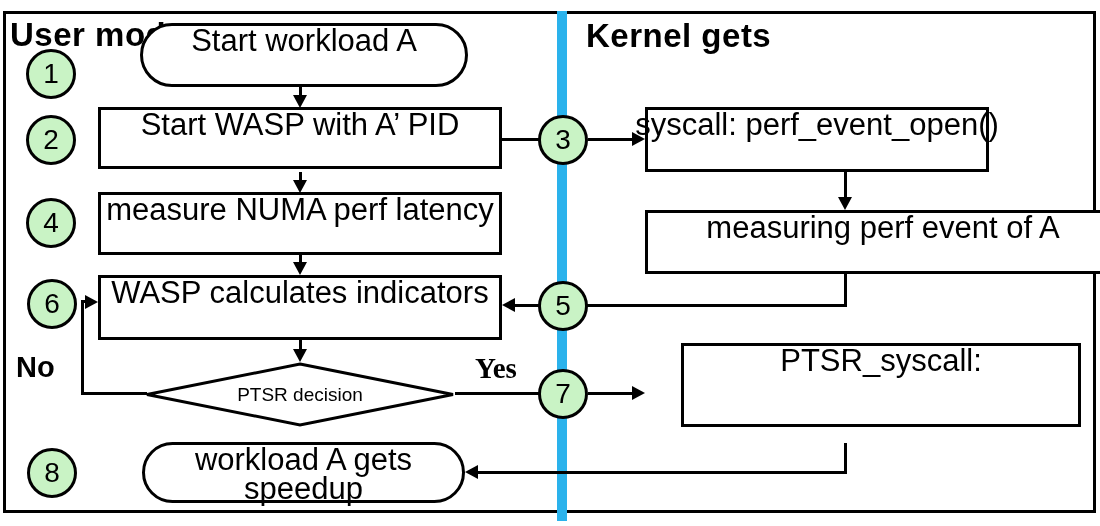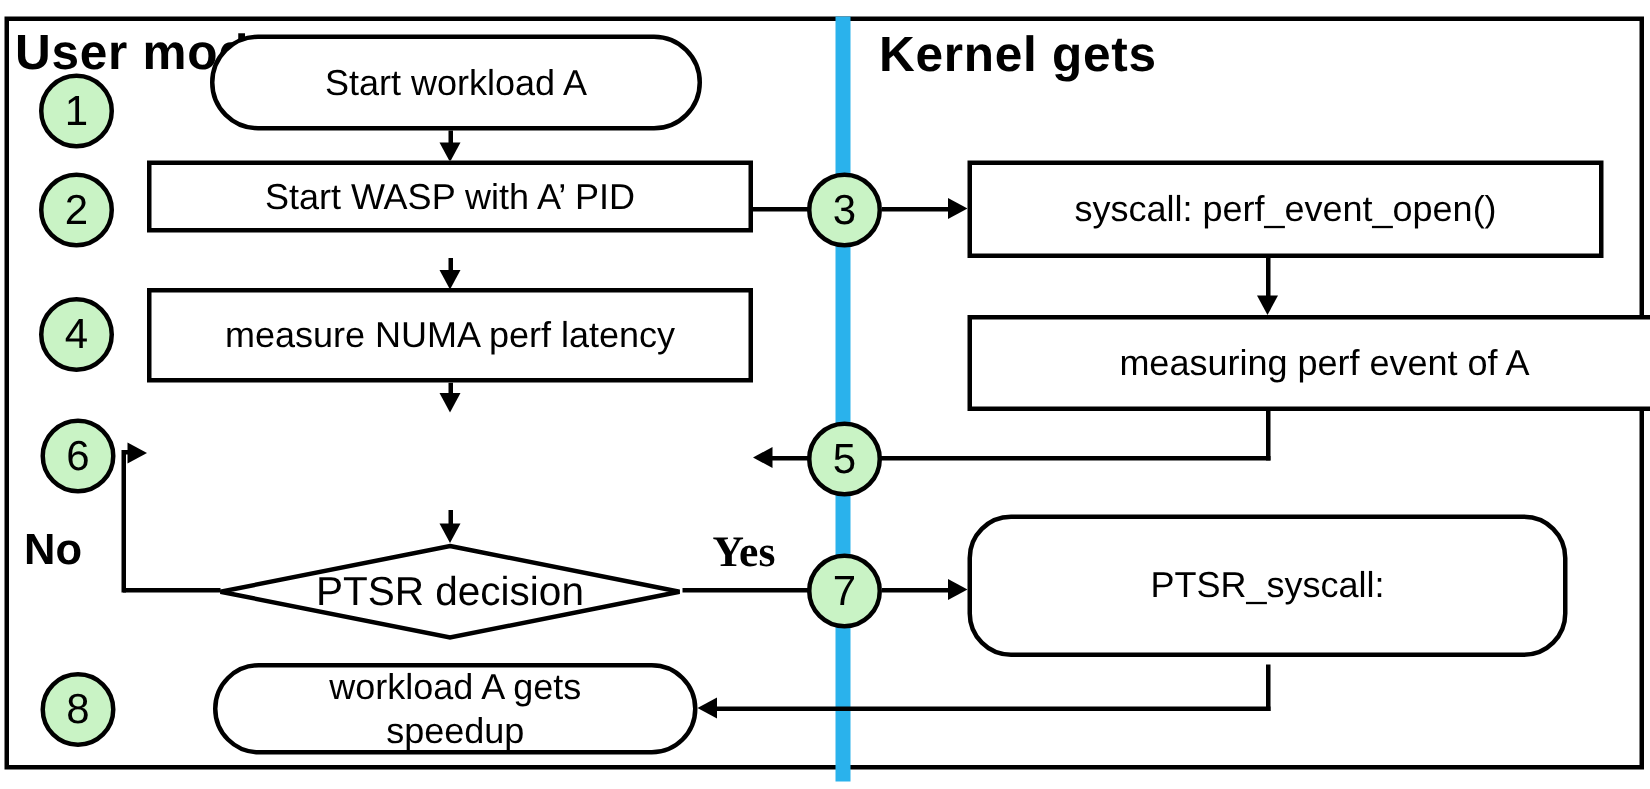--- a/index.html
+++ b/index.html
@@ -24,29 +24,29 @@
     position:absolute;font-size:33px;font-weight:600;letter-spacing:.5px;white-space:nowrap;
   }
   .yn-label{position:absolute;font-size:29px;font-weight:700;white-space:nowrap;}
   .ln{position:absolute;background:var(--stroke);}
   .ah{position:absolute;width:0;height:0;}
   .ah-down{border-left:7px solid transparent;border-right:7px solid transparent;border-top:13px solid var(--stroke);}
   .ah-right{border-top:7px solid transparent;border-bottom:7px solid transparent;border-left:13px solid var(--stroke);}
   .ah-left{border-top:7px solid transparent;border-bottom:7px solid transparent;border-right:13px solid var(--stroke);}
   .node{
     position:absolute;border:3px solid var(--stroke);background:var(--background);
-    box-sizing:border-box;display:flex;flex-direction:column;align-items:center;justify-content:center;
-    font-size:24px;text-align:center;line-height:29px;white-space:nowrap;
+    box-sizing:border-box;display:flex;flex-direction:column;align-items:center;justify-content:flex-start;
+    font-size:31px;text-align:center;line-height:29px;white-space:nowrap;
   }
   .pill{border-radius:34px;}
   .diamond-wrap{position:absolute;}
   .diamond-wrap svg{display:block;}
   .diamond-label{
     position:absolute;left:0;top:0;width:100%;height:100%;
-    display:flex;align-items:center;justify-content:center;font-size:27px;
+    display:flex;align-items:center;justify-content:center;font-size:19px;
   }
   .badge{
     position:absolute;width:50px;height:50px;border-radius:50%;
     border:3px solid var(--stroke);background:var(--badge-fill);box-sizing:border-box;
     display:flex;align-items:center;justify-content:center;font-size:28px;
   }
 </style>
 </head>
 <body>
 
@@ -94,50 +94,53 @@
   <div class="ln" style="left:476px;top:471px;width:371px;height:3px;"></div>
   <div class="ah ah-left" style="left:465px;top:465px;"></div>
 
   <div class="yn-label" style="left:16px;top:351px;">No</div>
   <div class="yn-label" style="left:475px;top:352px;font-family:Liberation Serif, serif;">Yes</div>
 
   <div class="node pill" style="left:140px;top:23px;width:328px;height:64px;">
     <span>Start workload A</span>
   </div>
 
-  <div class="node" style="left:98px;top:107px;width:404px;height:48px;">
+  <div class="node" style="left:98px;top:107px;width:404px;height:62px;">
     <span>Start WASP with A’ PID</span>
   </div>
 
   <div class="node" style="left:98px;top:192px;width:404px;height:63px;">
     <span>measure NUMA perf latency</span>
   </div>
 
+  <div class="node" style="left:98px;top:275px;width:404px;height:65px;">
+    <span>WASP calculates indicators</span>
+  </div>
 
   <div class="diamond-wrap" style="left:144px;top:362px;width:312px;height:65px;">
     <svg width="312" height="65" viewBox="0 0 312 65">
       <polygon points="156,2 309,32.5 156,63 3,32.5" fill="#ffffff" stroke="#000000" stroke-width="3"></polygon>
     </svg>
     <div class="diamond-label">PTSR decision</div>
   </div>
 
   <div class="node pill" style="left:142px;top:442px;width:323px;height:61px;">
     <span>workload A gets</span>
     <span>speedup</span>
   </div>
 
-  <div class="node" style="left:645px;top:107px;width:424px;height:65px;">
+  <div class="node" style="left:645px;top:107px;width:344px;height:65px;">
     <span>syscall: perf_event_open()</span>
   </div>
 
   <div class="node" style="left:645px;top:210px;width:476px;height:64px;">
     <span>measuring perf event of A</span>
   </div>
 
-  <div class="node" style="left:645px;top:343px;width:400px;height:95px;border-radius:29px;">
+  <div class="node" style="left:681px;top:343px;width:400px;height:84px;">
     <span>PTSR_syscall:</span>
   </div>
 
   <div class="badge" style="left:26px;top:49px;">1</div>
   <div class="badge" style="left:26px;top:115px;">2</div>
   <div class="badge" style="left:538px;top:115px;">3</div>
   <div class="badge" style="left:26px;top:198px;">4</div>
   <div class="badge" style="left:538px;top:281px;">5</div>
   <div class="badge" style="left:27px;top:279px;">6</div>
   <div class="badge" style="left:538px;top:369px;">7</div>

